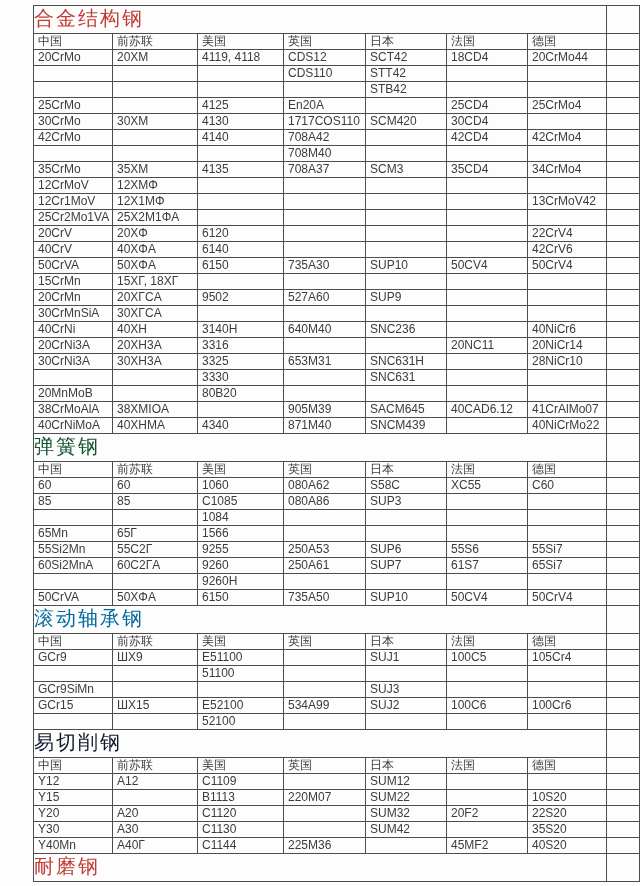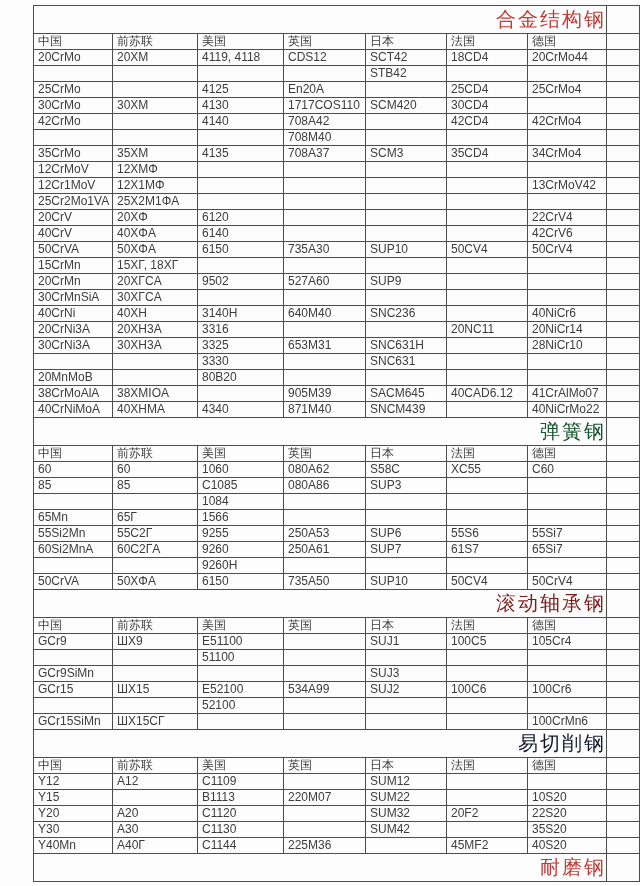--- a/index.html
+++ b/index.html
@@ -34,24 +34,25 @@
     line-height: 13px;
     padding: 0 0 0 4px;
     height: 15px;
     white-space: nowrap;
     overflow: hidden;
     vertical-align: middle;
     color: #3c3c3c;
   }
   table.steel-table tr.title-row td {
     height: 27px;
-    text-align: right;
+    text-align: left;
     font-size: 20px;
     letter-spacing: 2px;
     padding: 0;
+    font-family: Liberation Mono, monospace;
   }
   table.steel-table td.section-title {
     font-weight: 500;
   }
   table.steel-table tr.header-row td {
     color: #3c3c3c;
     margin-left: 40px;
   }
   table.steel-table td.spacer {
     padding: 0;
@@ -94,20 +95,30 @@
           <td>CDS12</td>
           <td>SCT42</td>
           <td>18CD4</td>
           <td>20CrMo44</td>
           <td class="spacer"></td>
         </tr>
         <tr>
           <td></td>
           <td></td>
           <td></td>
+          <td>CDS110</td>
+          <td>STT42</td>
+          <td></td>
+          <td></td>
+          <td class="spacer"></td>
+        </tr>
+        <tr>
+          <td></td>
+          <td></td>
+          <td></td>
           <td></td>
           <td>STB42</td>
           <td></td>
           <td></td>
           <td class="spacer"></td>
         </tr>
         <tr>
           <td>25CrMo</td>
           <td></td>
           <td>4125</td>
@@ -405,21 +416,21 @@
           <td>50CrVA</td>
           <td>50XΦA</td>
           <td>6150</td>
           <td>735A50</td>
           <td>SUP10</td>
           <td>50CV4</td>
           <td>50CrV4</td>
           <td class="spacer"></td>
         </tr>
         <tr class="title-row">
-          <td colspan="7" class="section-title" style="color: #7f1d1d;">滚动轴承钢</td>
+          <td colspan="7" class="section-title" style="color: #0369a1;">滚动轴承钢</td>
           <td class="spacer"></td>
         </tr>
         <tr class="header-row">
           <td>中国</td>
           <td>前苏联</td>
           <td>美国</td>
           <td>英国</td>
           <td>日本</td>
           <td>法国</td>
           <td>德国</td>
@@ -468,30 +479,20 @@
         <tr>
           <td></td>
           <td></td>
           <td>52100</td>
           <td></td>
           <td></td>
           <td></td>
           <td></td>
           <td class="spacer"></td>
         </tr>
-        <tr>
-          <td>GCr15SiMn</td>
-          <td>ШX15CΓ</td>
-          <td></td>
-          <td></td>
-          <td></td>
-          <td></td>
-          <td>100CrMn6</td>
-          <td class="spacer"></td>
-        </tr>
         <tr class="title-row">
           <td colspan="7" class="section-title" style="color: #0f172a;">易切削钢</td>
           <td class="spacer"></td>
         </tr>
         <tr class="header-row">
           <td>中国</td>
           <td>前苏联</td>
           <td>美国</td>
           <td>英国</td>
           <td>日本</td>

